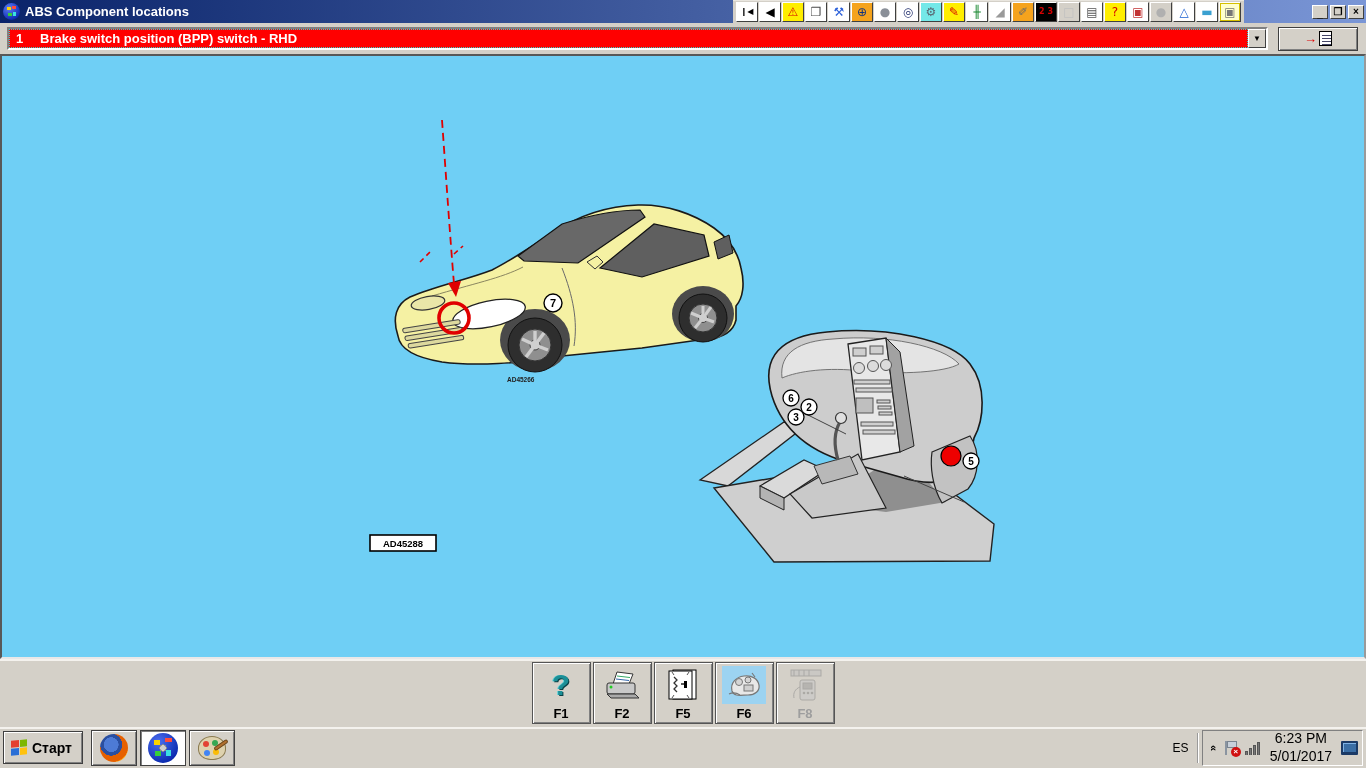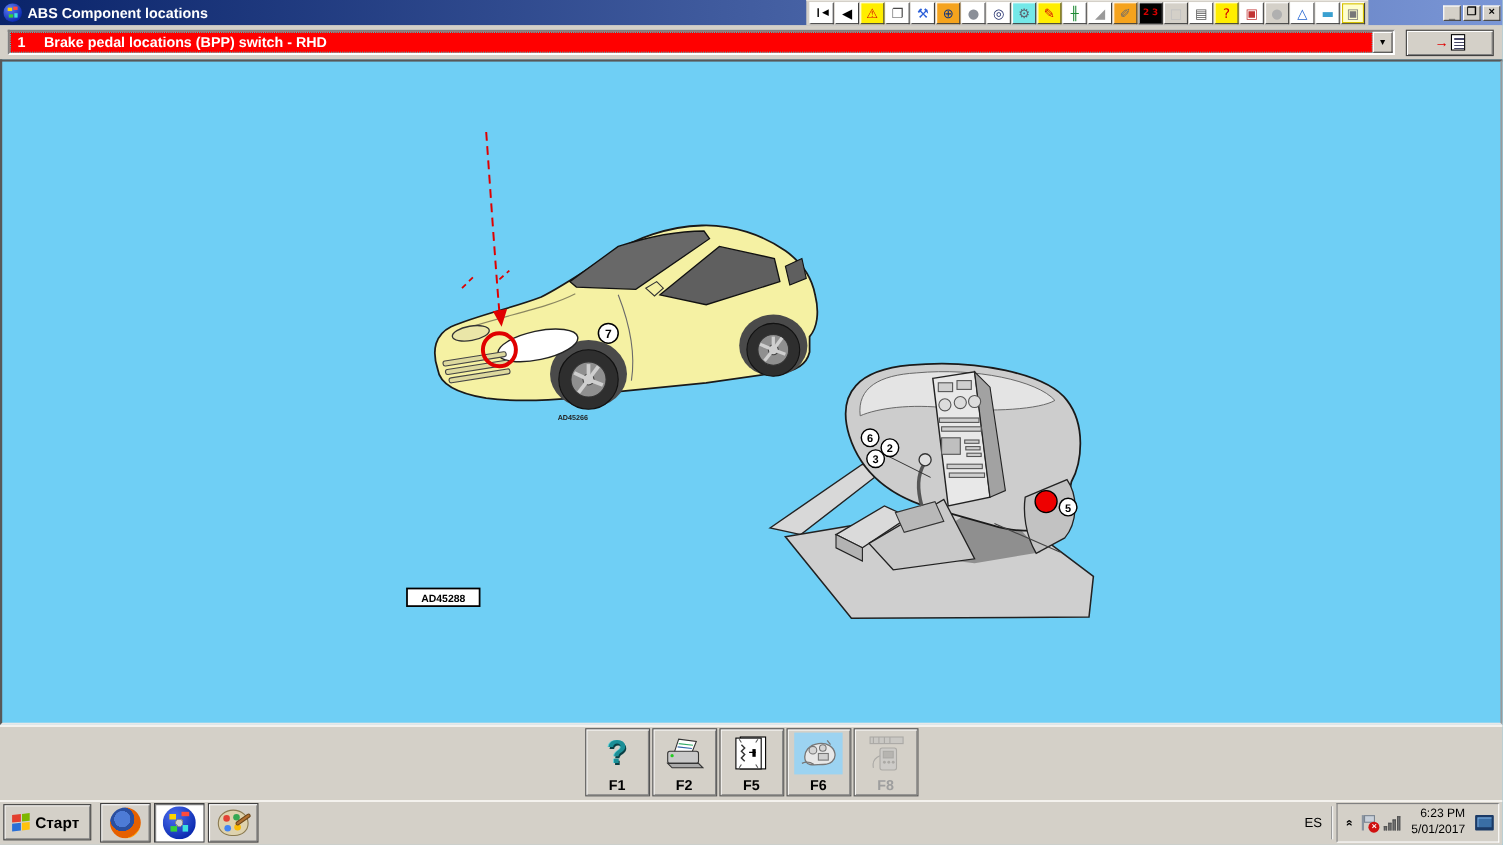--- a/index.html
+++ b/index.html
@@ -117,21 +117,21 @@
     border:1px solid; border-color:#808080 #ffffff #ffffff #808080; }
   .chevron{ font-size:11px; font-weight:bold; display:inline-block; transform:rotate(90deg); color:#000; }
   .flagx{ position:relative; width:16px; height:16px; }
   .flagx .pole{ position:absolute; left:2px; top:1px; width:2px; height:14px; background:#8a94a0; }
   .flagx .cloth{ position:absolute; left:4px; top:1px; width:10px; height:7px; background:#c8d0da; border:1px solid #7a8490; }
   .flagx .badge{ position:absolute; right:-2px; bottom:-1px; width:10px; height:10px; border-radius:50%;
     background:#d01010; color:#fff; font-size:8px; font-weight:bold; line-height:10px; text-align:center; }
   .bars{ display:flex; align-items:flex-end; gap:1px; height:14px; }
   .bars i{ width:3px; background:#777; border:1px solid #555; border-bottom:none; }
   .bars .b1{height:4px;} .bars .b2{height:7px;} .bars .b3{height:10px;} .bars .b4{height:13px;}
-  .clock{ text-align:right; font-size:11px; line-height:1.25; color:#000; padding-left:4px; }
+  .clock{ text-align:center; font-size:14px; line-height:1.25; color:#000; padding-left:4px; }
   .mon-icon{ width:17px; height:14px; background:#3a6ea5; border:2px solid #1b3a66; border-bottom-width:3px; margin-left:3px; border-radius:1px;
     box-shadow:inset 1px 1px 0 #7fb2e5; }
 </style>
 </head>
 <body>
 
 <div class="titlebar">
   <span class="app-icon"></span>
   <span class="title-text">ABS Component locations</span>
   <div class="tb-zone">
@@ -212,21 +212,21 @@
     <button class="wc-btn">
         <span>×</span>
       </button>
   </div>
 </div>
 
 <div class="combobar">
   <div class="combo">
     <div class="combo-face">
       <span class="combo-idx">1</span>
-      <span>Brake pedal locations (BPP) switch - RHD</span>
+      <span>Brake switch position (BPP) switch - RHD</span>
     </div>
     <div class="combo-arrow">
       <span>▼</span>
     </div>
   </div>
   <button class="goto-btn">
     <span class="goto-arrow">→</span>
     <span class="goto-doc"></span>
   </button>
 </div>

